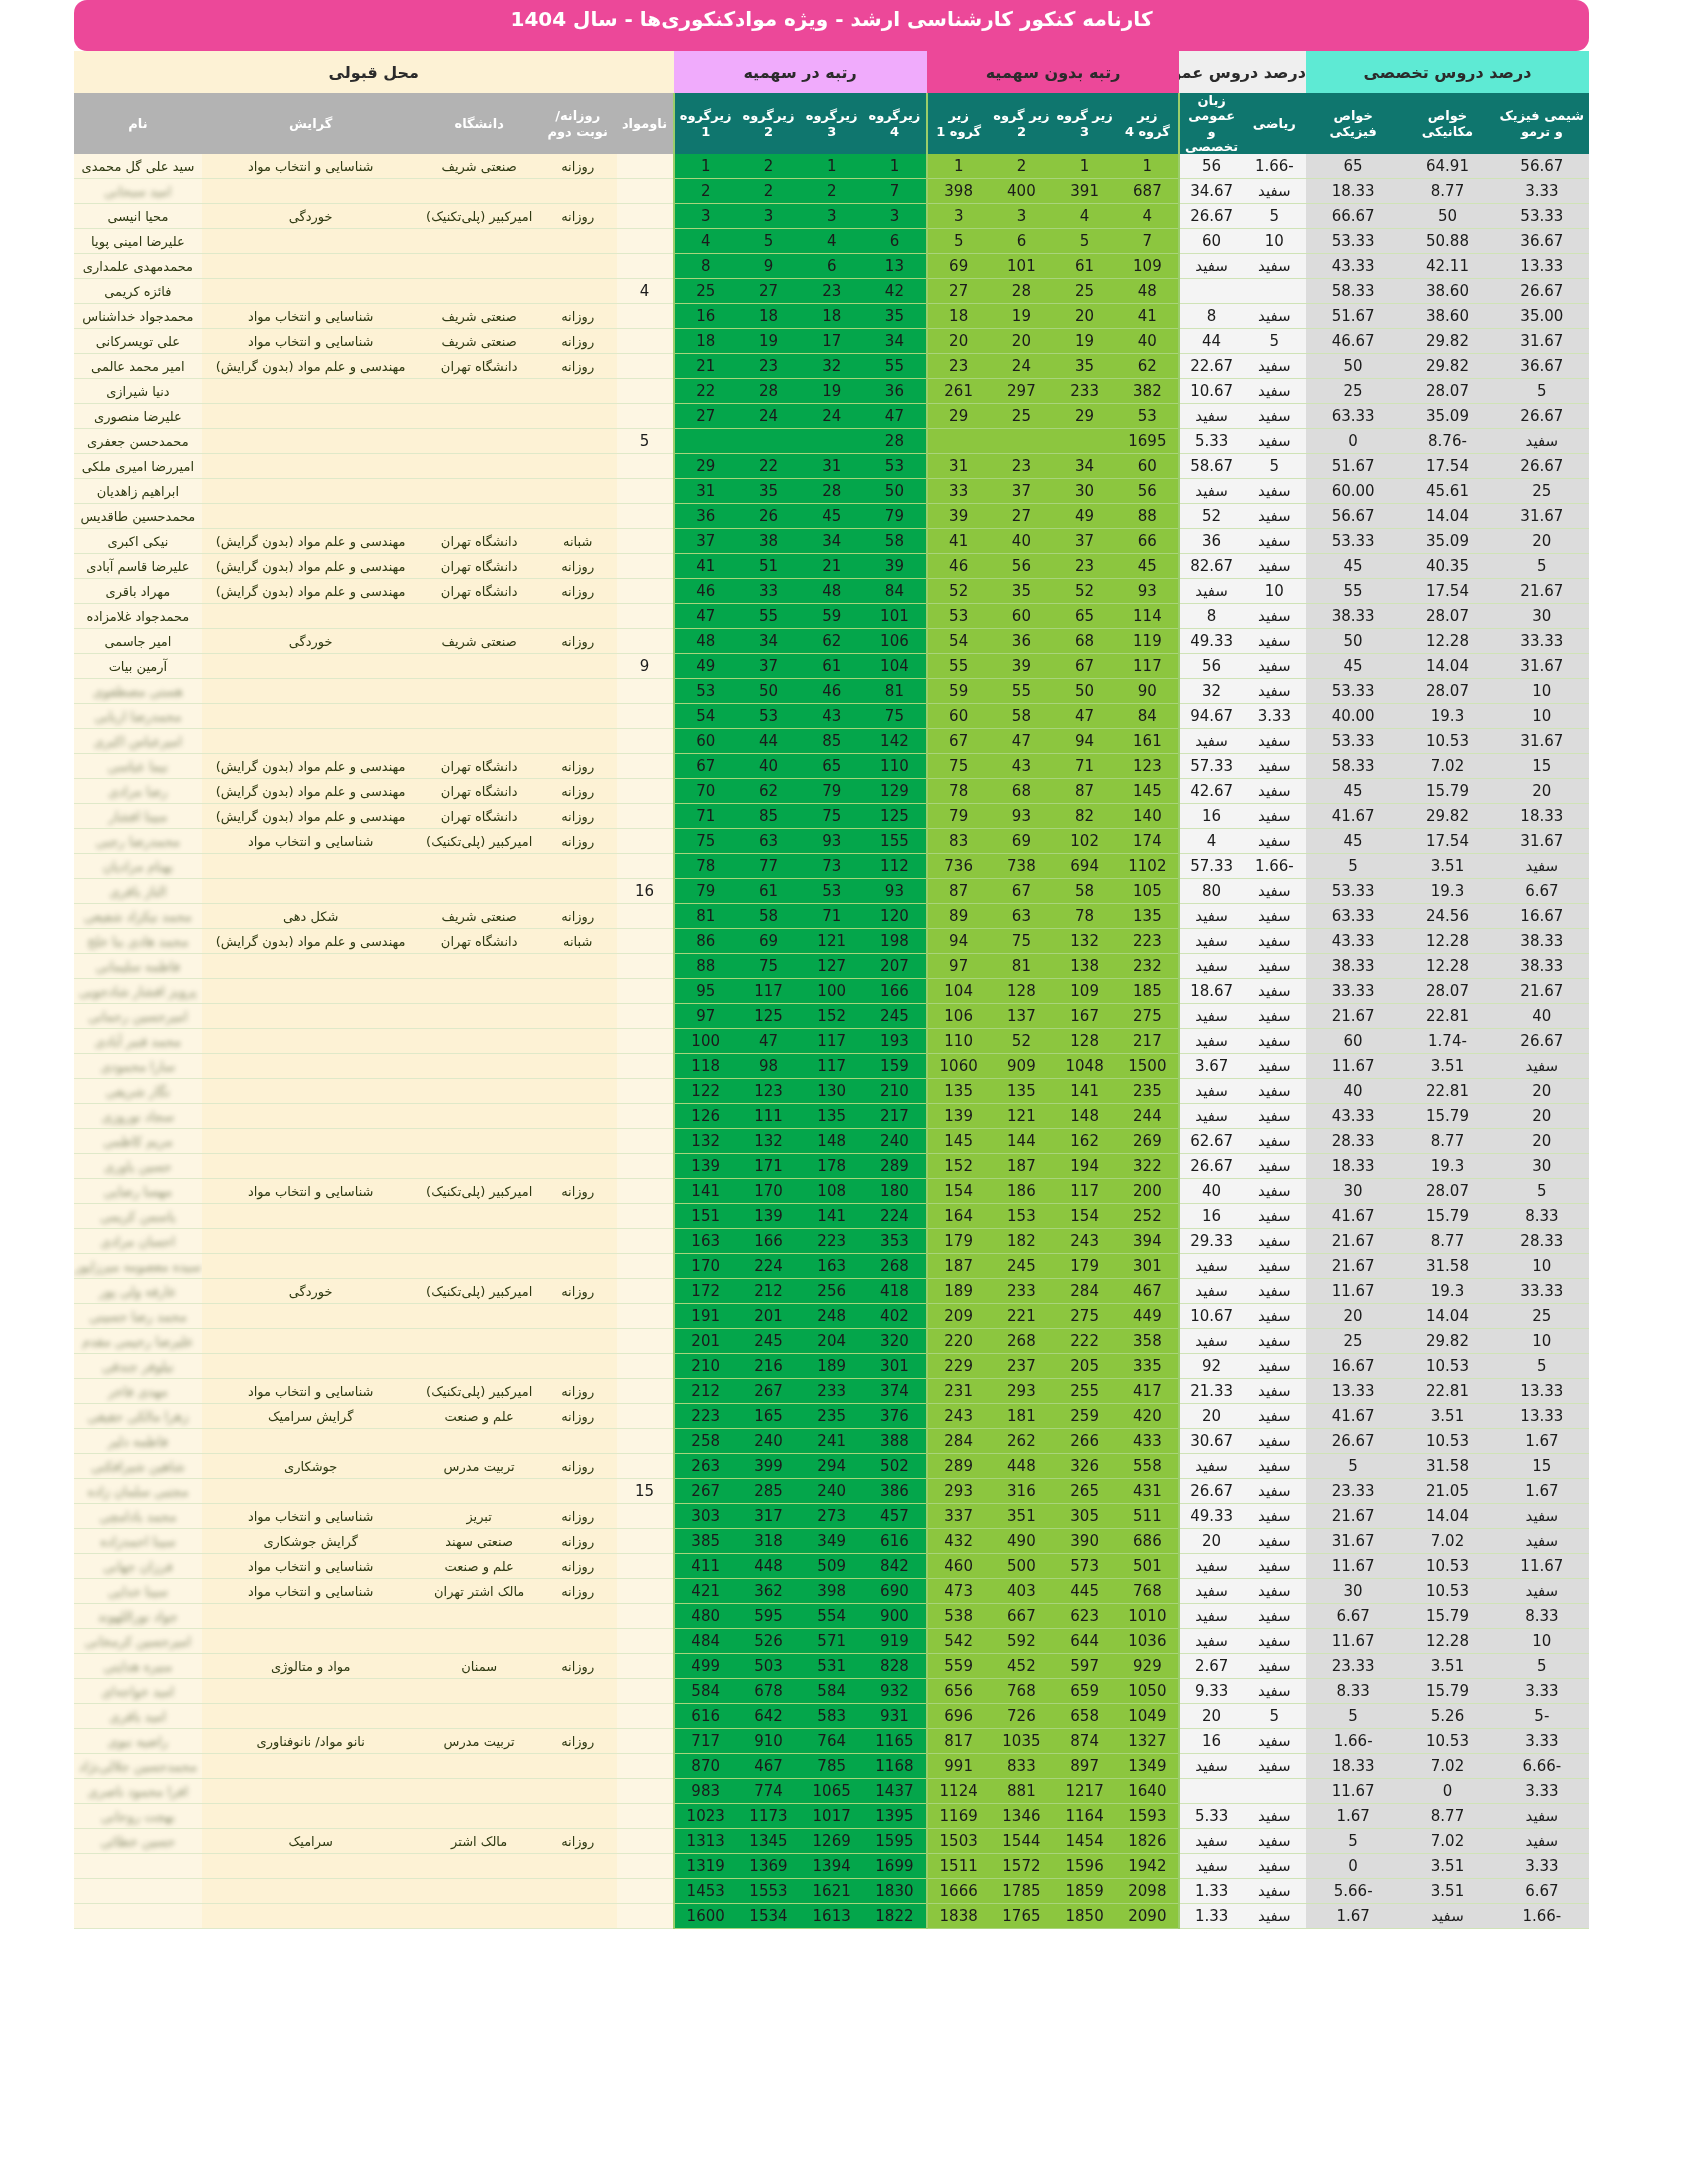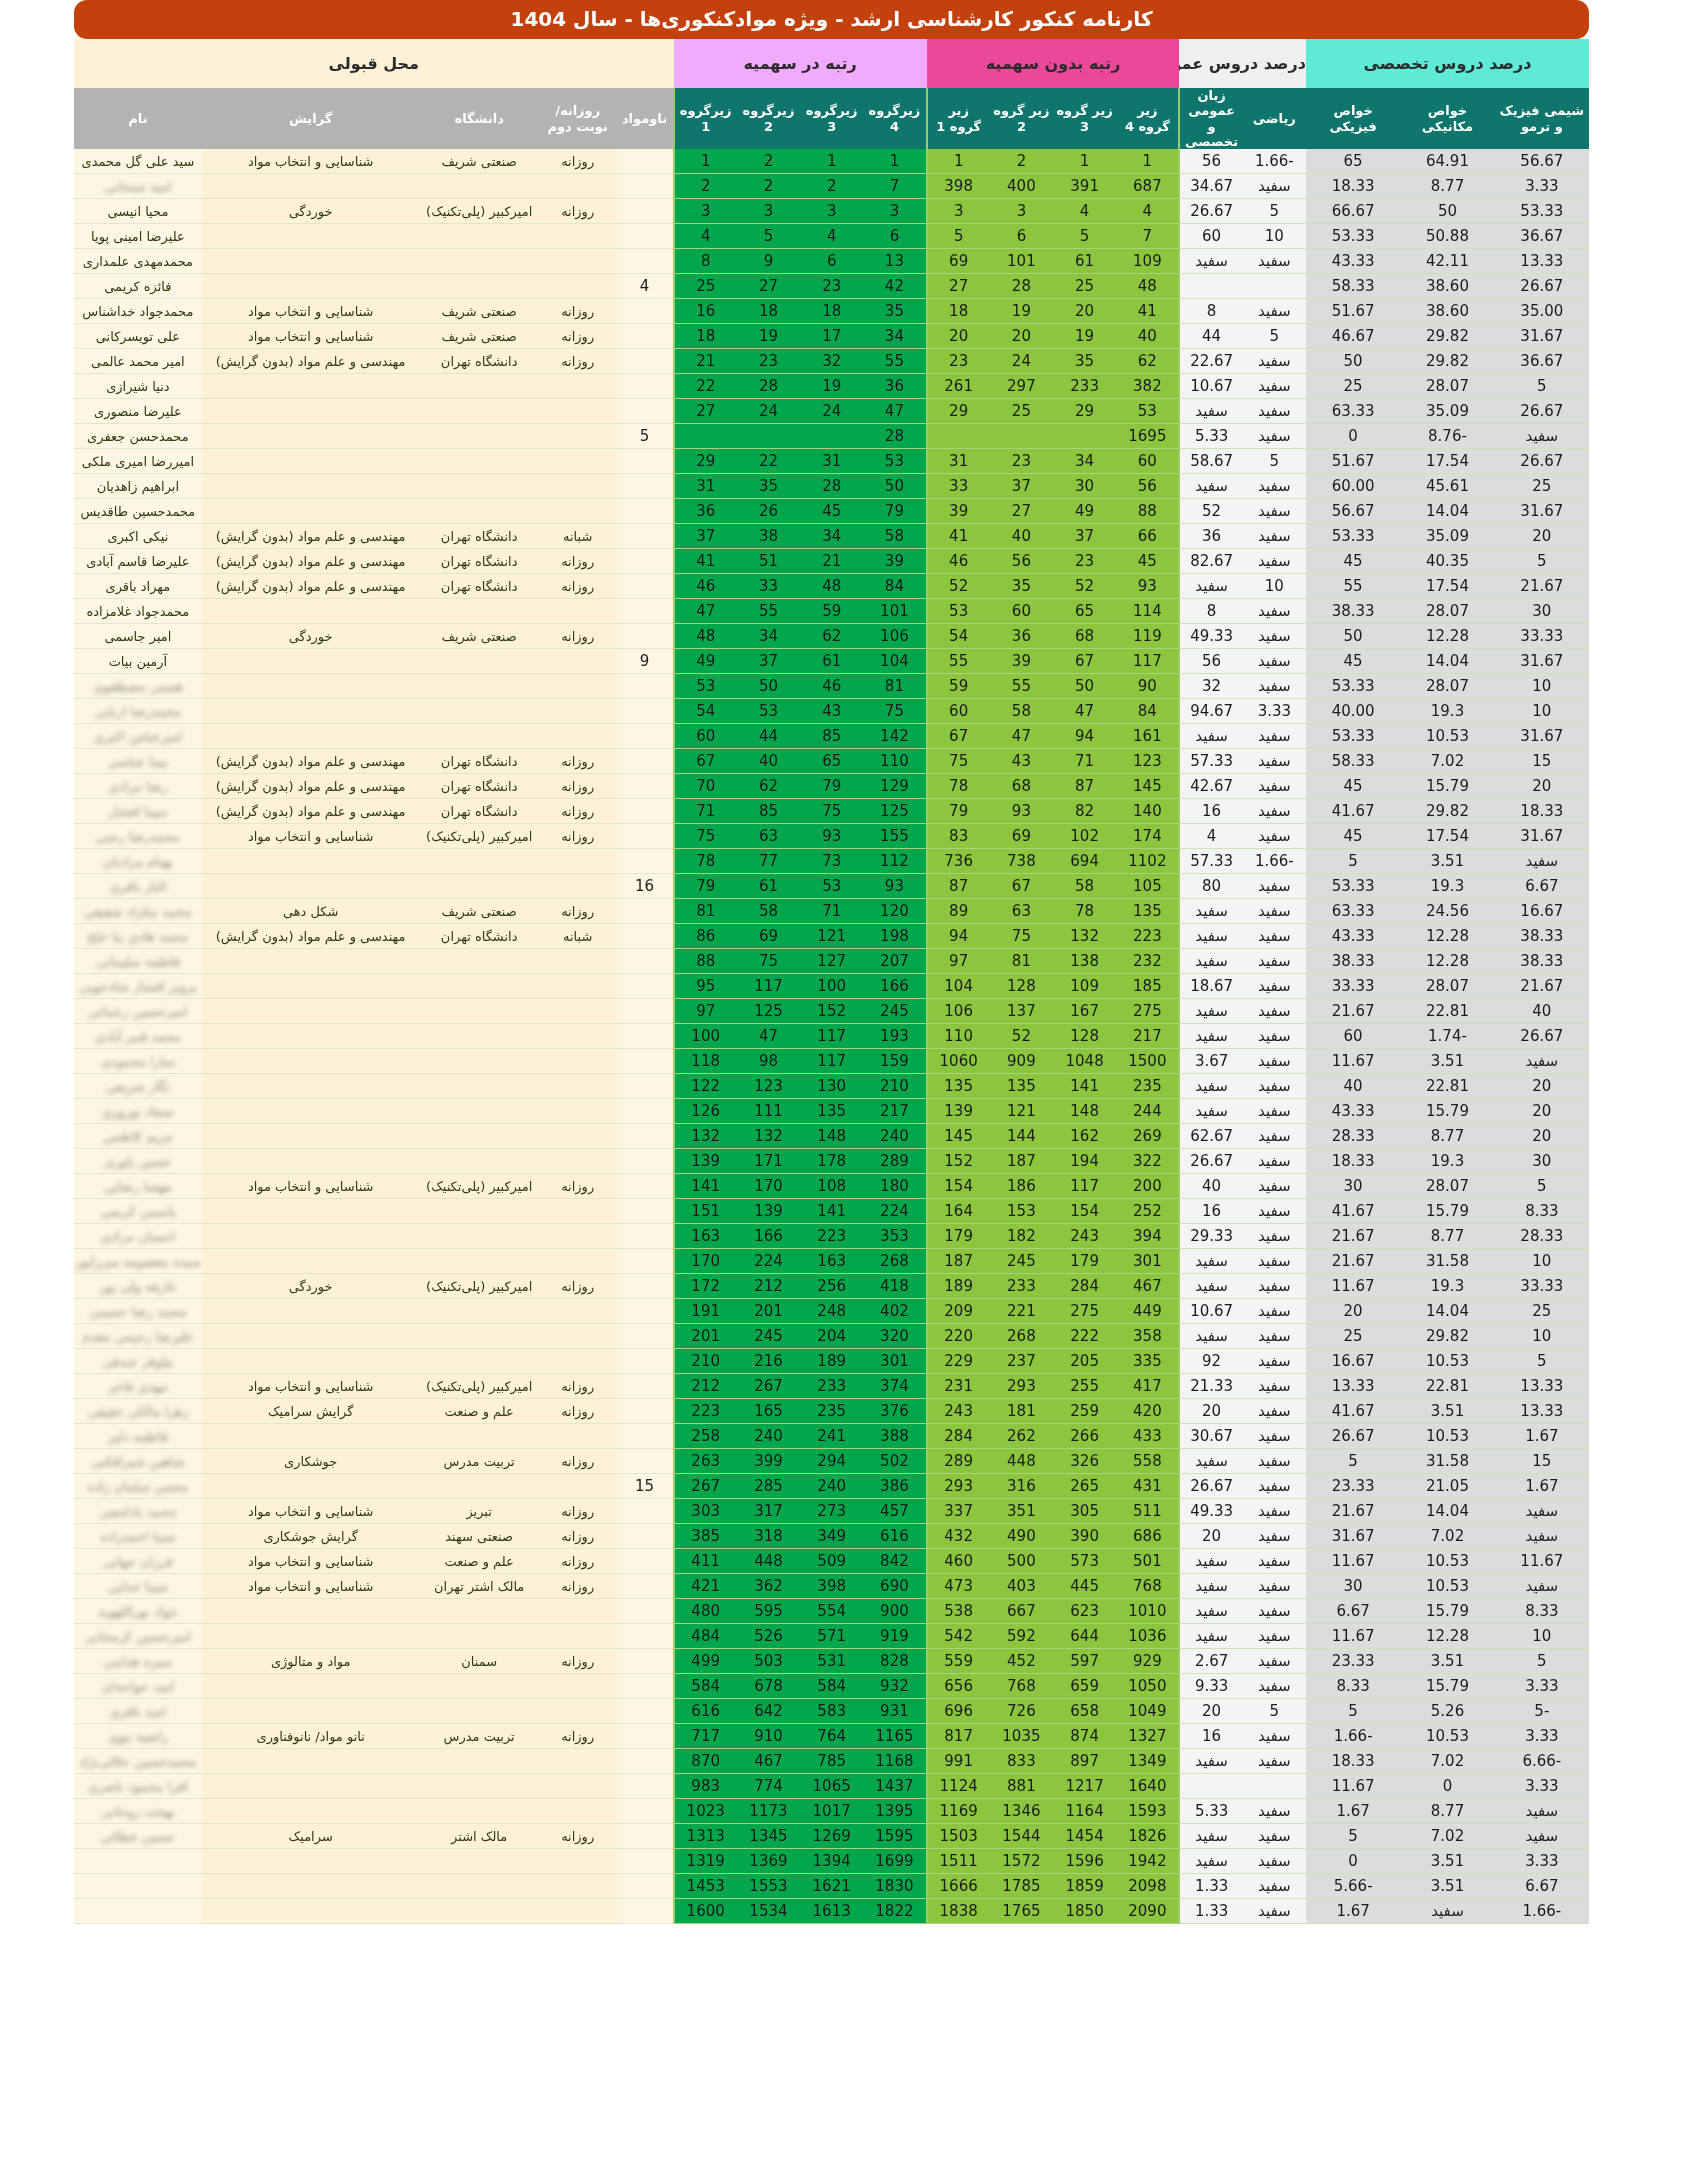--- a/index.html
+++ b/index.html
@@ -7,26 +7,26 @@
   body{
     width:1683px;
     background:#ffffff;
     font-family:"DejaVu Sans","Liberation Sans",sans-serif;
     direction:rtl;
   }
   .sheet{width:1683px;position:relative;}
 
   
   .title-bar{
-    background:#c2410c;
+    background:#ec4899;
     color:#ffffff;
     text-align:center;
     font-size:20px;
     font-weight:bold;
-    padding:7px 0 8px 0;
+    padding:7px 0 20px 0;
     margin:0 94px 0 74px;
     letter-spacing:0.2px;
     border-radius:13px;
   }
 
   
   table.karnameh{
     border-collapse:collapse;
     table-layout:fixed;
     margin:0 94px 0 74px;
@@ -37,21 +37,21 @@
     margin:0;
     font-weight:normal;
     vertical-align:middle;
     text-align:center;
     overflow:hidden;
     white-space:nowrap;
   }
 
   
   tr.grp th{
-    height:49px;
+    height:42px;
     font-size:16px;
     font-weight:bold;
     color:#2b2b2b;
   }
   th.g-spec{background:#5eead4;}
   th.g-gen {background:#efefef;}
   th.g-nosah{background:#ec4899;color:#3a5a36;}
   th.g-sah {background:#f0abfc;color:#ffffff;}
   th.g-place{background:#fdf2d5;color:#4e5c1f;}
 

